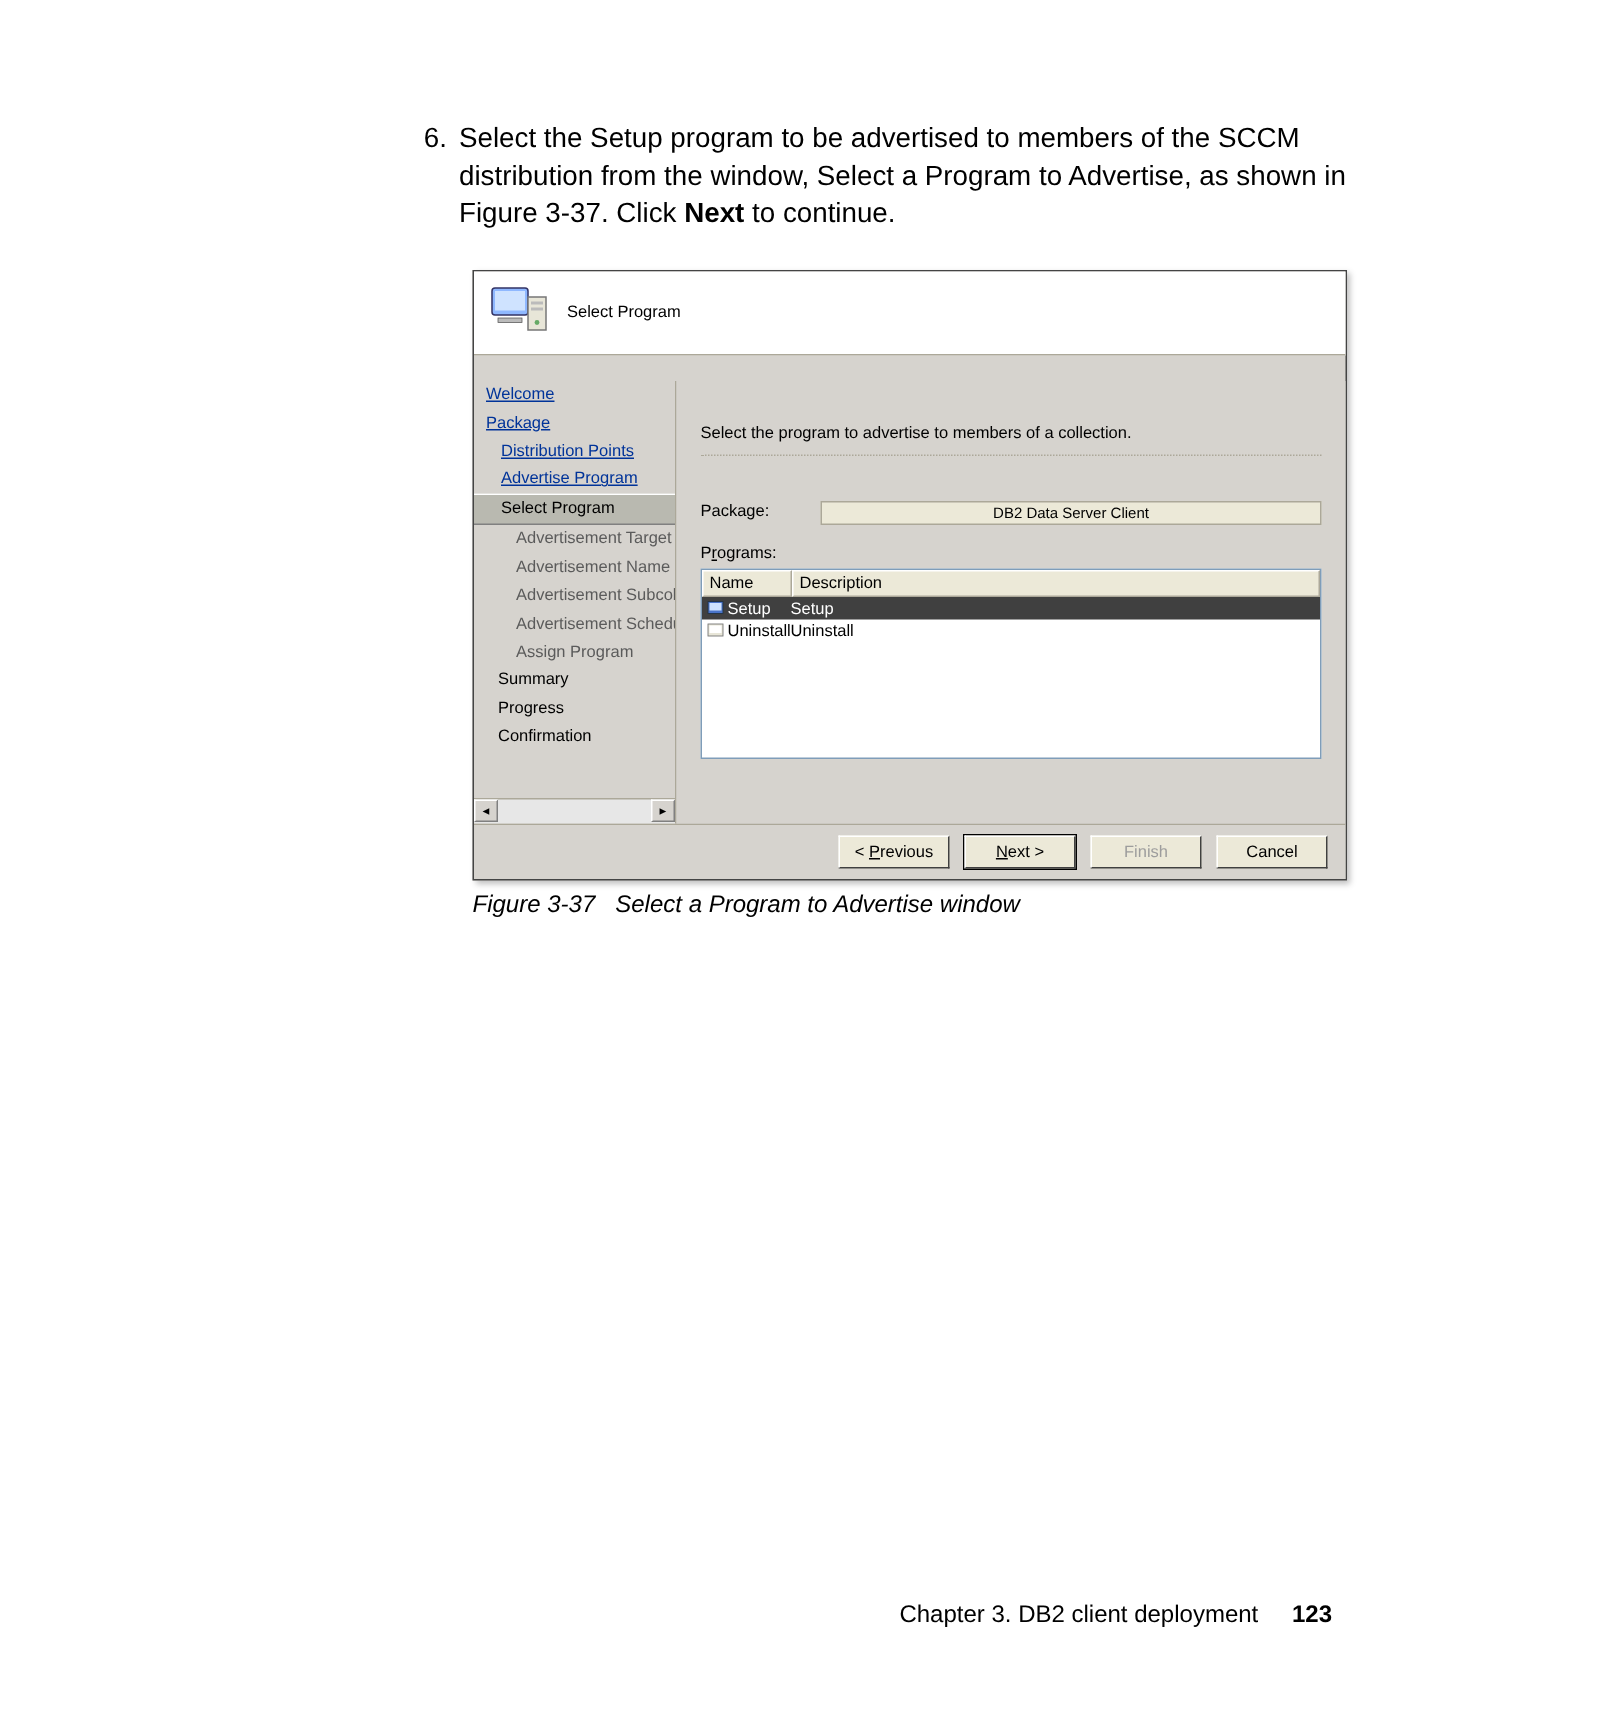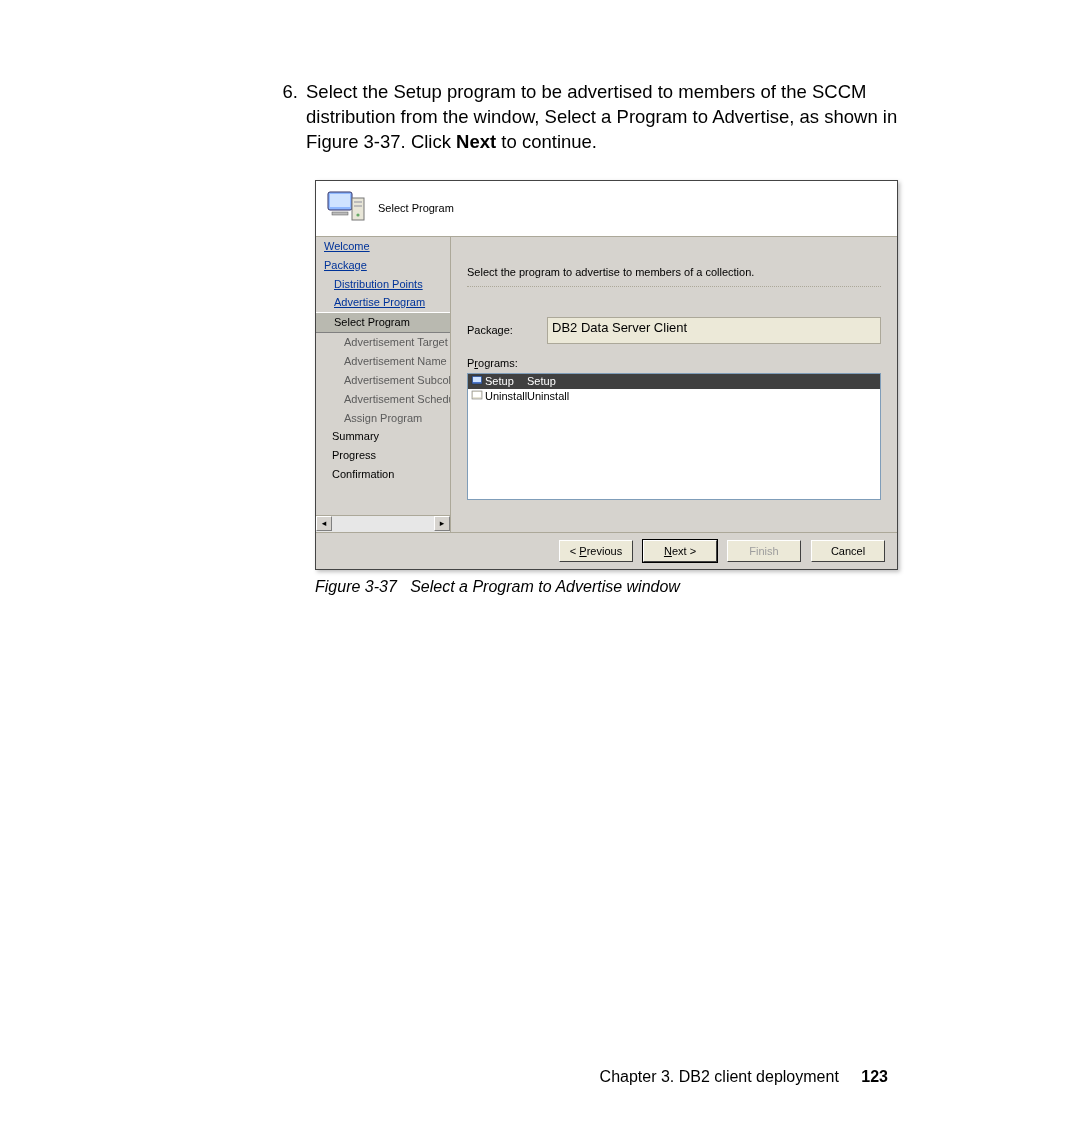--- a/index.html
+++ b/index.html
@@ -91,20 +91,21 @@
   }
   .hdr-icon svg{width:100%;height:100%;}
   .hdr-title {
     font-size:11px;
     color:#000;
   }
 
   .body {
     display:flex;
     height:295px;
+    margin-top:17px;
   }
 
   .sidebar {
     width:134px;
     background:#d6d3ce;
     border-right:1px solid #aca899;
     position:relative;
     overflow:hidden;
     font-size:11px;
   }
@@ -161,25 +162,26 @@
     display:flex;
     align-items:center;
     margin-bottom:12px;
     font-size:11px;
   }
   .row-label { width:80px; }
   .row-value {
     flex:1;
     background:#ece9d8;
     border:1px solid #aca899;
-    height:27px;
+    height:16px;
     padding:1px 4px;
-    font-size:13px;
+    font-size:10px;
     box-sizing:border-box;
     color:#000;
+    text-align:center;
   }
 
   .programs-label{
     font-size:11px;
     margin-bottom:2px;
   }
   .programs-box {
     border:1px solid #7f9db9;
     background:#fff;
     height:125px;
@@ -310,20 +312,24 @@
       <div class="content">
         <div class="instr">Select the program to advertise to members of a collection.</div>
 
         <div class="row">
           <div class="row-label">Package:</div>
           <div class="row-value">DB2 Data Server Client</div>
         </div>
 
         <div class="programs-label"><span>P</span><span class="u">r</span><span>ograms:</span></div>
         <div class="programs-box">
+          <div class="ph-row ph-header">
+            <div class="ph-cell name">Name</div>
+            <div class="ph-cell desc">Description</div>
+          </div>
           <div class="prog-row selected">
             <span class="p-icon">
               <svg viewBox="0 0 12 12">
                   <rect x="1" y="1" width="10" height="8" fill="#4a74c9" stroke="#234" stroke-width=".6"></rect>
                   <rect x="2" y="2" width="8" height="5" fill="#cfe3ff"></rect>
                 </svg>
             </span>
             <span class="p-name">Setup</span>
             <span class="p-desc">Setup</span>
           </div>

